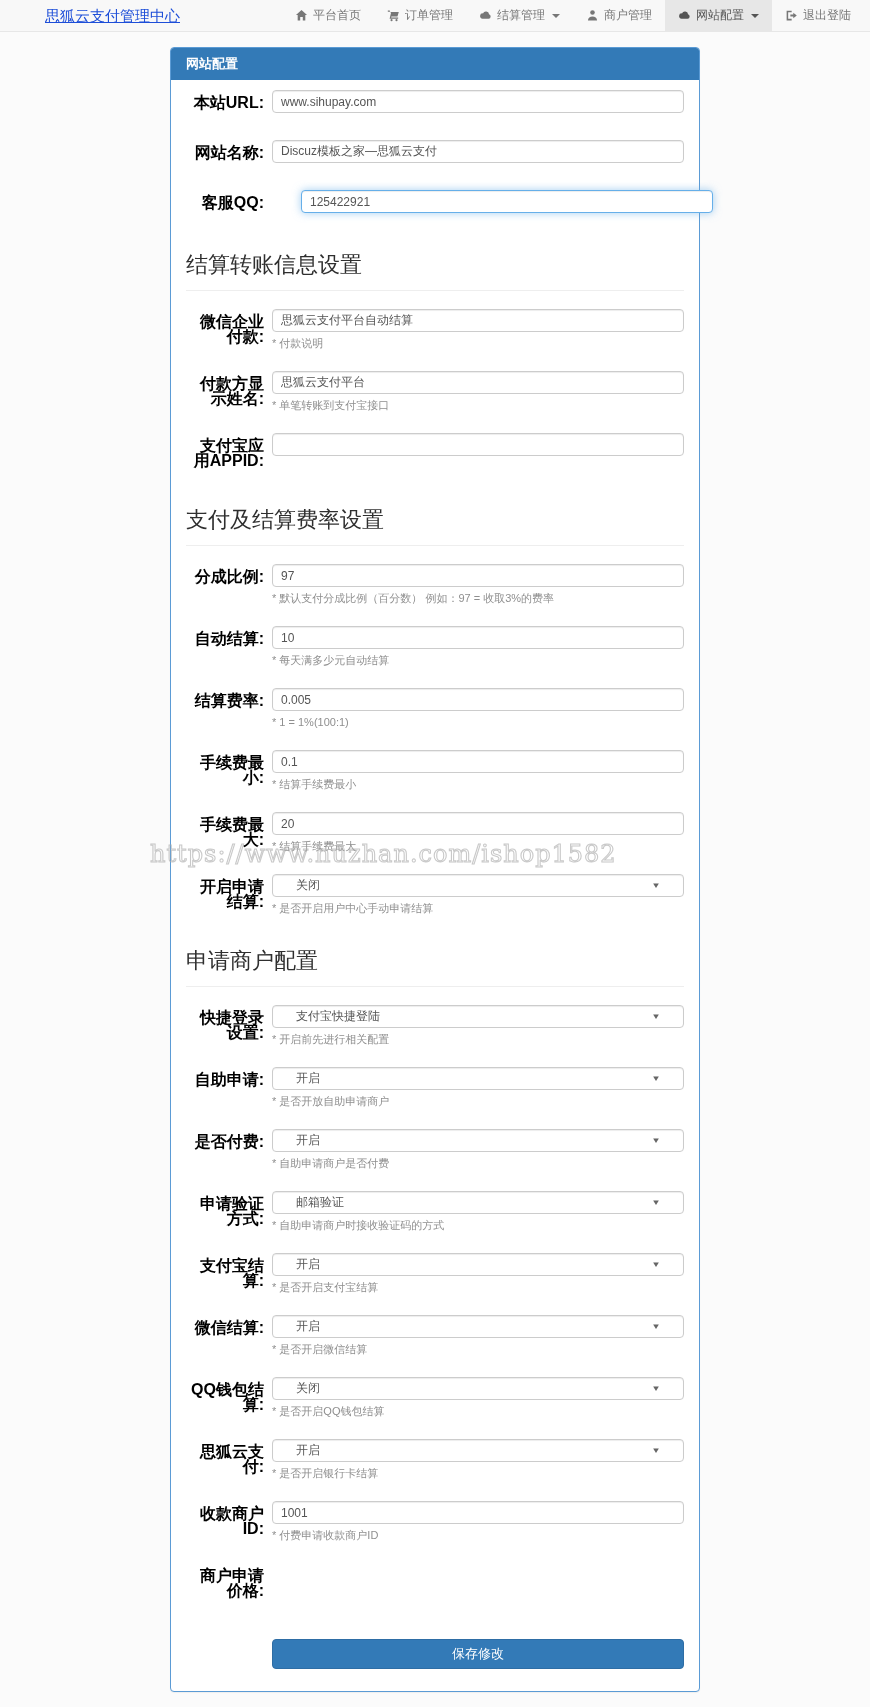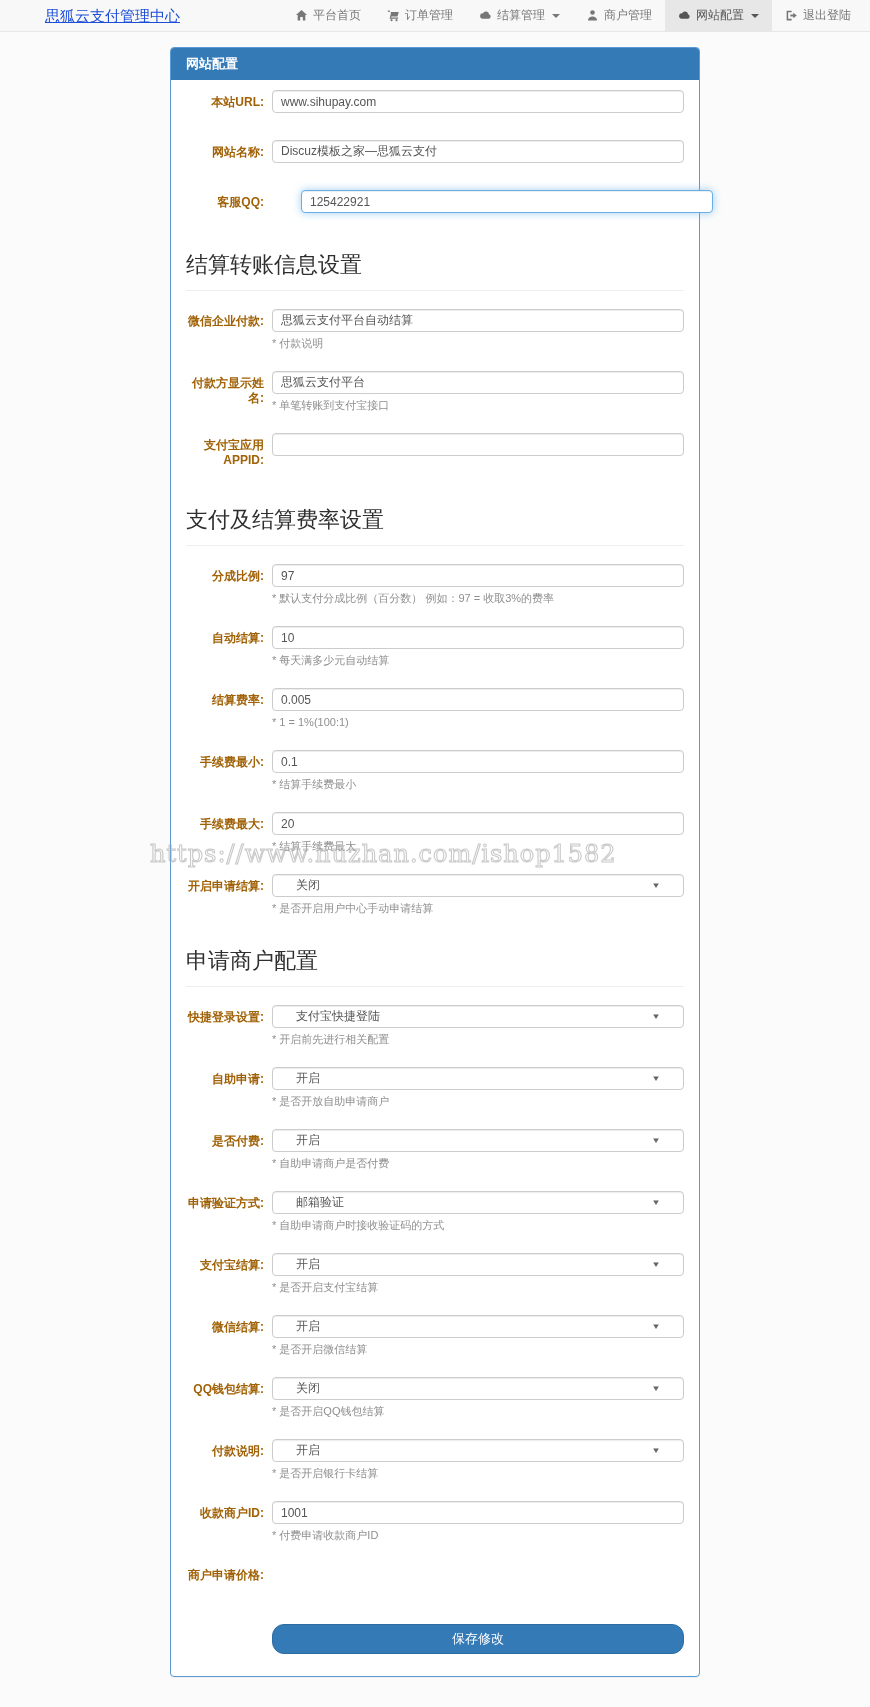--- a/index.html
+++ b/index.html
@@ -48,22 +48,22 @@
   .panel-heading{
     background:var(--accent);color:#fff;font-size:13px;font-weight:bold;
     padding:7px 15px;border-radius:3px 3px 0 0;
   }
   .panel-body{padding:10px 15px 22px;display:flex;flex-direction:column;}
   
   .form-group{display:flex;align-items:flex-start;}
   .form-group.simple{margin-bottom:27px;}
   .form-group.with-help{margin-bottom:21px;}
   .ctl-label{
-    width:78px;flex:0 0 78px;text-align:right;font-weight:bold;color:#a16207;
-    font-size:12px;line-height:15px;padding-top:5px;
+    width:78px;flex:0 0 78px;text-align:right;font-weight:bold;color:#000000;
+    font-size:16px;line-height:15px;padding-top:5px;
   }
   .ctl-col{flex:1;margin-left:8px;min-width:0;}
   .form-control{
     display:block;width:100%;height:23px;padding:6px 8px;font-size:12px;color:#555;
     background:#fff;border:1px solid #ccc;border-radius:4px;
     box-shadow:inset 0 1px 1px rgba(0,0,0,.075);outline:none;
     font-family:"Liberation Sans","DejaVu Sans",sans-serif;
   }
   .form-control.focused{
     border-color:var(--focus);
@@ -75,21 +75,21 @@
     width:100%;height:23px;padding:2px 23px;font-size:12px;color:#555;
     background:#fff;border:1px solid #ccc;border-radius:4px;
     box-shadow:inset 0 1px 1px rgba(0,0,0,.075);
   }
   .sel-caret{font-size:8px;color:#666;line-height:1;transform:scaleX(1.2);}
   .help-block{margin-top:4px;font-size:11px;line-height:14px;color:#8f8f8f;}
   .section-head{margin-top:12px;font-size:22px;line-height:26px;color:#2f2f2f;font-weight:normal;}
   .sep{border:none;border-top:1px solid #eee;margin:12px 0 18px;}
   .save-btn{
     display:block;margin:20px 0 0 86px;width:calc(100% - 86px);
-    background:var(--accent);border:1px solid var(--accent-border);border-radius:12px;
+    background:var(--accent);border:1px solid var(--accent-border);border-radius:4px;
     color:#fff;font-size:13px;padding:5px 10px;cursor:pointer;
     font-family:"Liberation Sans","DejaVu Sans",sans-serif;
   }
   
   .watermark{
     position:absolute;left:150px;top:840px;z-index:5;pointer-events:none;
     font-family:"DejaVu Serif","Liberation Serif",serif;
     font-size:24px;letter-spacing:1px;white-space:nowrap;
     color:rgba(255,255,255,0.02);
     -webkit-text-stroke:1.1px #adadad;
@@ -328,21 +328,21 @@
           <div class="ctl-label">QQ钱包结算:</div>
           <div class="ctl-col">
             <div class="select-box">
               <span>关闭</span>
               <span class="sel-caret">▼</span>
             </div>
             <div class="help-block">* 是否开启QQ钱包结算</div>
           </div>
         </div>
         <div class="form-group with-help">
-          <div class="ctl-label">付款说明:</div>
+          <div class="ctl-label">思狐云支付:</div>
           <div class="ctl-col">
             <div class="select-box">
               <span>开启</span>
               <span class="sel-caret">▼</span>
             </div>
             <div class="help-block">* 是否开启银行卡结算</div>
           </div>
         </div>
         <div class="form-group with-help">
           <div class="ctl-label">收款商户ID:</div>

